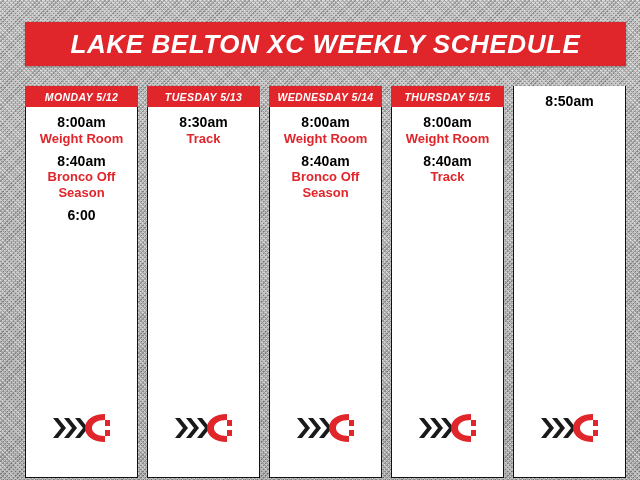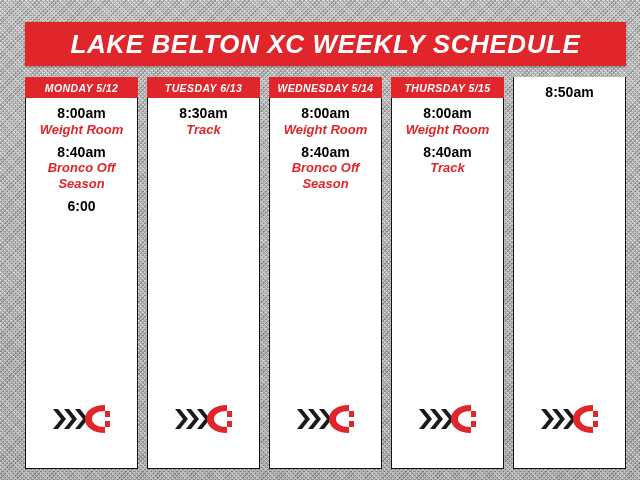--- a/index.html
+++ b/index.html
@@ -42,21 +42,21 @@
     font-weight: bold;
     font-size: 26px;
     letter-spacing: 0.6px;
     font-style: italic;
     white-space: nowrap;
     font-family: "Liberation Sans", sans-serif;
   }
 
   
   #days {
-    margin-top: 11px;
+    margin-top: 20px;
     display: flex;
     gap: 9px;
     height: 392px;
   }
   .day-col {
     flex: 1 1 0;
     display: flex;
     flex-direction: column;
     min-width: 0;
   }
@@ -94,21 +94,20 @@
     line-height: 1.18;
   }
   .entry-time {
     font-size: 14px;
     font-weight: bold;
     color: #000000;
   }
   .entry-desc {
     font-size: 13px;
     font-weight: bold;
-    font-style: italic;
     color: #e0252b;
     padding: 0 2px;
   }
 
   
   .logo {
     margin-top: auto;
     margin-bottom: 28px;
     width: 62px;
     height: 34px;
@@ -147,21 +146,21 @@
           <path d="M48 14 L64 34 L48 54 L58 54 L74 34 L58 14 Z"></path>
         </g>
         <path d="M108 6 C84 6 68 18 68 34 C68 50 84 62 108 62 L108 50 C92 50 82 43 82 34 C82 25 92 18 108 18 Z" fill="#e0252b"></path>
         <path d="M108 18 L118 18 L118 30 L108 30 Z" fill="#e0252b"></path>
         <path d="M108 38 L118 38 L118 50 L108 50 Z" fill="#e0252b"></path>
       </svg>
     </div>
   </div>
 
   <div class="day-col">
-    <div class="day-header">TUESDAY 6/13</div>
+    <div class="day-header">TUESDAY 5/13</div>
     <div class="day-body">
       <div class="entries">
             <div class="entry">
               <div class="entry-time">8:30am</div>
               <div class="entry-desc">Track</div>
             </div>
           </div>
       <svg class="logo" viewBox="0 0 124 68" xmlns="http://www.w3.org/2000/svg">
         <g fill="#1a1a1a">
           <path d="M4 14 L20 34 L4 54 L14 54 L30 34 L14 14 Z"></path>

